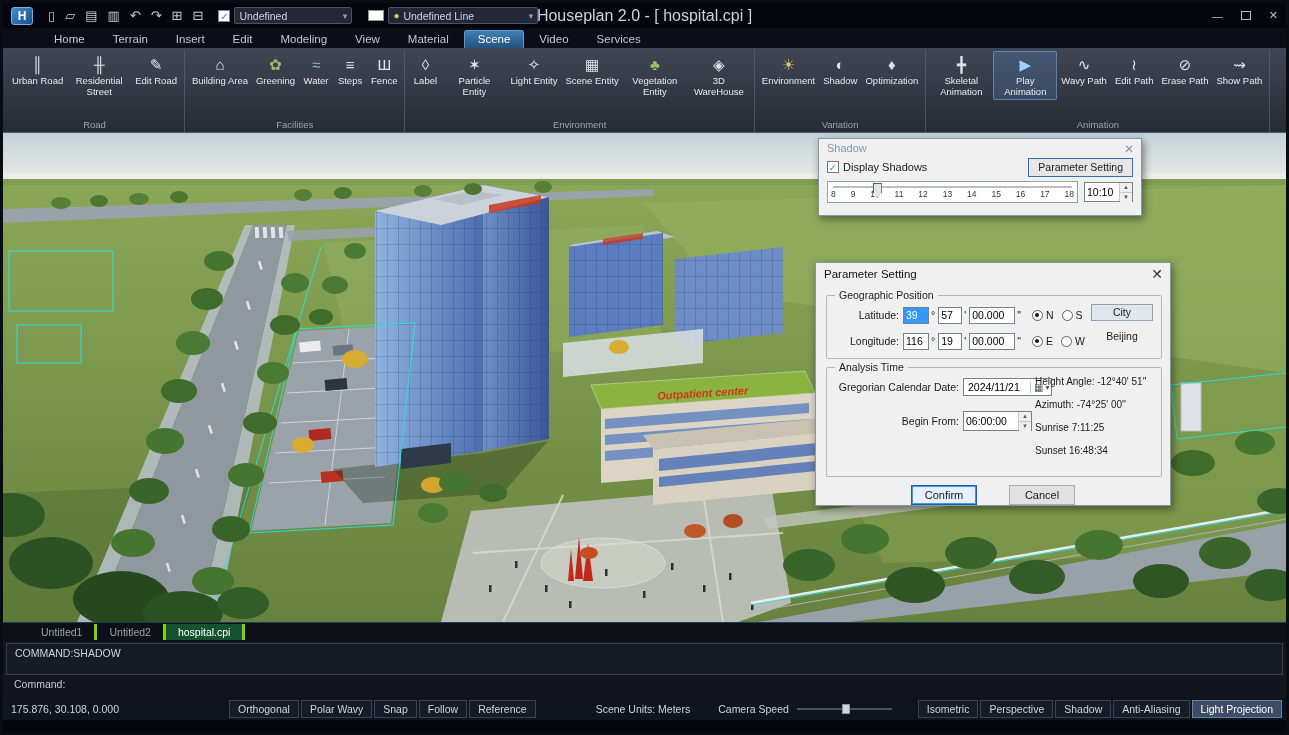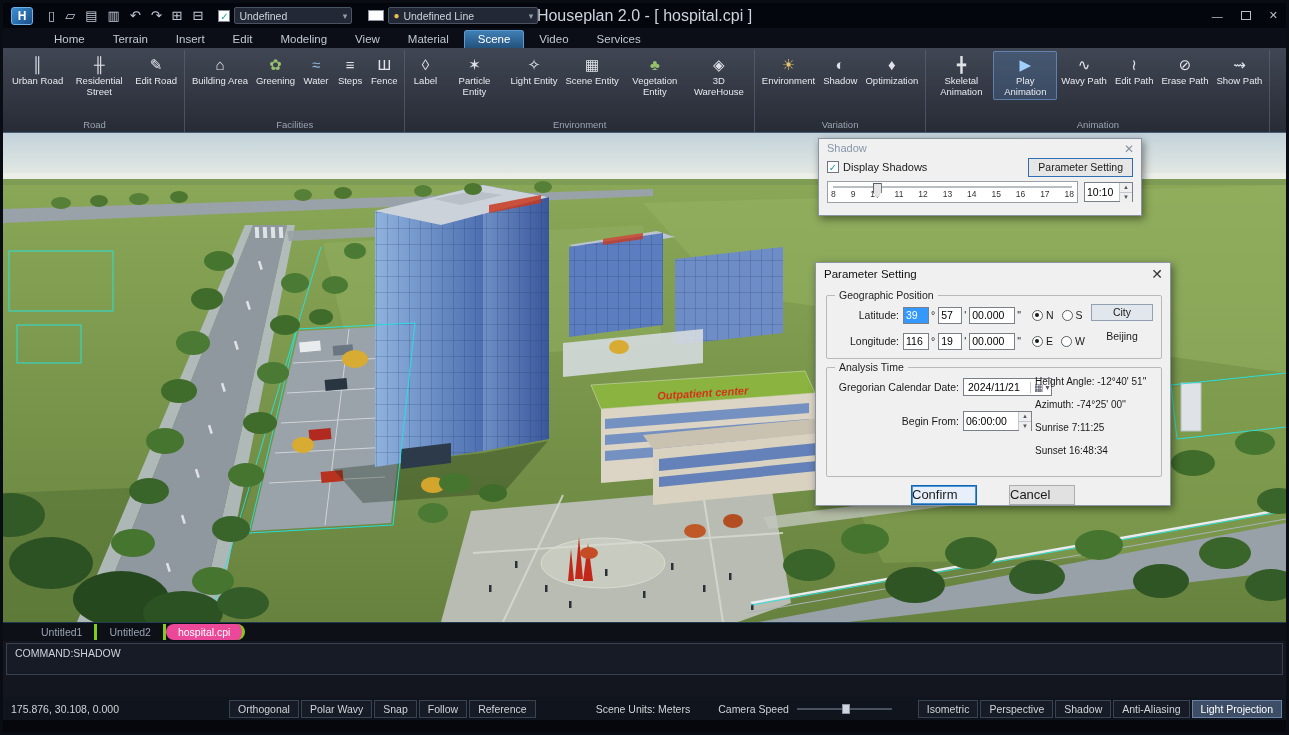--- a/index.html
+++ b/index.html
@@ -78,27 +78,27 @@
   .city-btn{height:17px;background:#e2e7ee;border:1px solid #93a0b2;font-size:10.5px;line-height:15px;}
   .city-val{margin-top:9px;font-size:10.5px;}
   .flabel2{width:128px;text-align:right;margin-right:4px;}
   .date-field{display:flex;align-items:center;height:18px;border:1px solid #7a7f88;background:#fff;padding:0 2px;}
   .date-field input{border:none;outline:none;width:62px;font-size:10.5px;font-family:inherit;background:transparent;}
   .cal-ic{font-size:10px;color:#556;margin:0 2px;border-left:1px solid #c4c8cd;padding-left:3px;}
   .dd-ic{font-size:8px;color:#556;}
   .tinfo{position:absolute;right:8px;top:8px;width:118px;font-size:10px;color:#1a1a1a;}
   .tinfo div{height:23px;}
   .pd-btns{position:absolute;left:0;right:0;top:222px;display:flex;justify-content:center;gap:32px;}
-  .pbtn{width:66px;height:20px;font-size:13px;line-height:18px;background:#e1e1e1;border:1px solid #adadad;}
+  .pbtn{width:66px;height:20px;font-size:11px;text-align:center;line-height:18px;background:#e1e1e1;border:1px solid #adadad;}
   .pbtn.primary{border:1px solid #0f66b4;box-shadow:inset 0 0 0 1px #4d94d6;background:#e7f0fa;}
 
   
   .doc-tabs{height:19px;background:#0d1017;border-top:1px solid #1e3d55;display:flex;align-items:center;padding-left:26px;}
   .dtab{font-size:10.5px;color:#9aa3b2;padding:2px 12px;border-right:3px solid #84cc16;}
-  .dtab.active{color:#fff;background:#ec4899;border-radius:8px;}
+  .dtab.active{color:#fff;background:#14532d;}
 
   
   .command{height:56px;background:#13161f;padding:2px 3px;}
   .cmd-history{height:32px;border:1px solid #39414f;background:#171b25;color:#ccd2da;font-size:10.5px;padding:3px 8px;}
   .cmd-prompt{height:17px;color:#c3c9d2;font-size:10.5px;padding:3px 8px 0;}
 
   
   .statusbar{height:23px;background:#10141c;display:flex;align-items:center;font-size:10.5px;color:#cfd4da;padding:0 4px;}
   .coords{width:180px;padding-left:4px;}
   .schips{display:flex;gap:2px;}
@@ -611,20 +611,21 @@
   </div>
 
   <div class="doc-tabs" id="doc-tabs">
       <div class="dtab">Untitled1</div>
       <div class="dtab">Untitled2</div>
       <div class="dtab active">hospital.cpi</div>
     </div>
 
   <div class="command">
     <div class="cmd-history">COMMAND:SHADOW</div>
+    <div class="cmd-prompt">Command:</div>
   </div>
 
   <div class="statusbar">
     <div class="coords">175.876, 30.108, 0.000</div>
     <div class="schips sb-left-chips" id="status-toggles">
         <div class="schip">Orthogonal</div>
         <div class="schip">Polar Wavy</div>
         <div class="schip">Snap</div>
         <div class="schip">Follow</div>
         <div class="schip">Reference</div>

